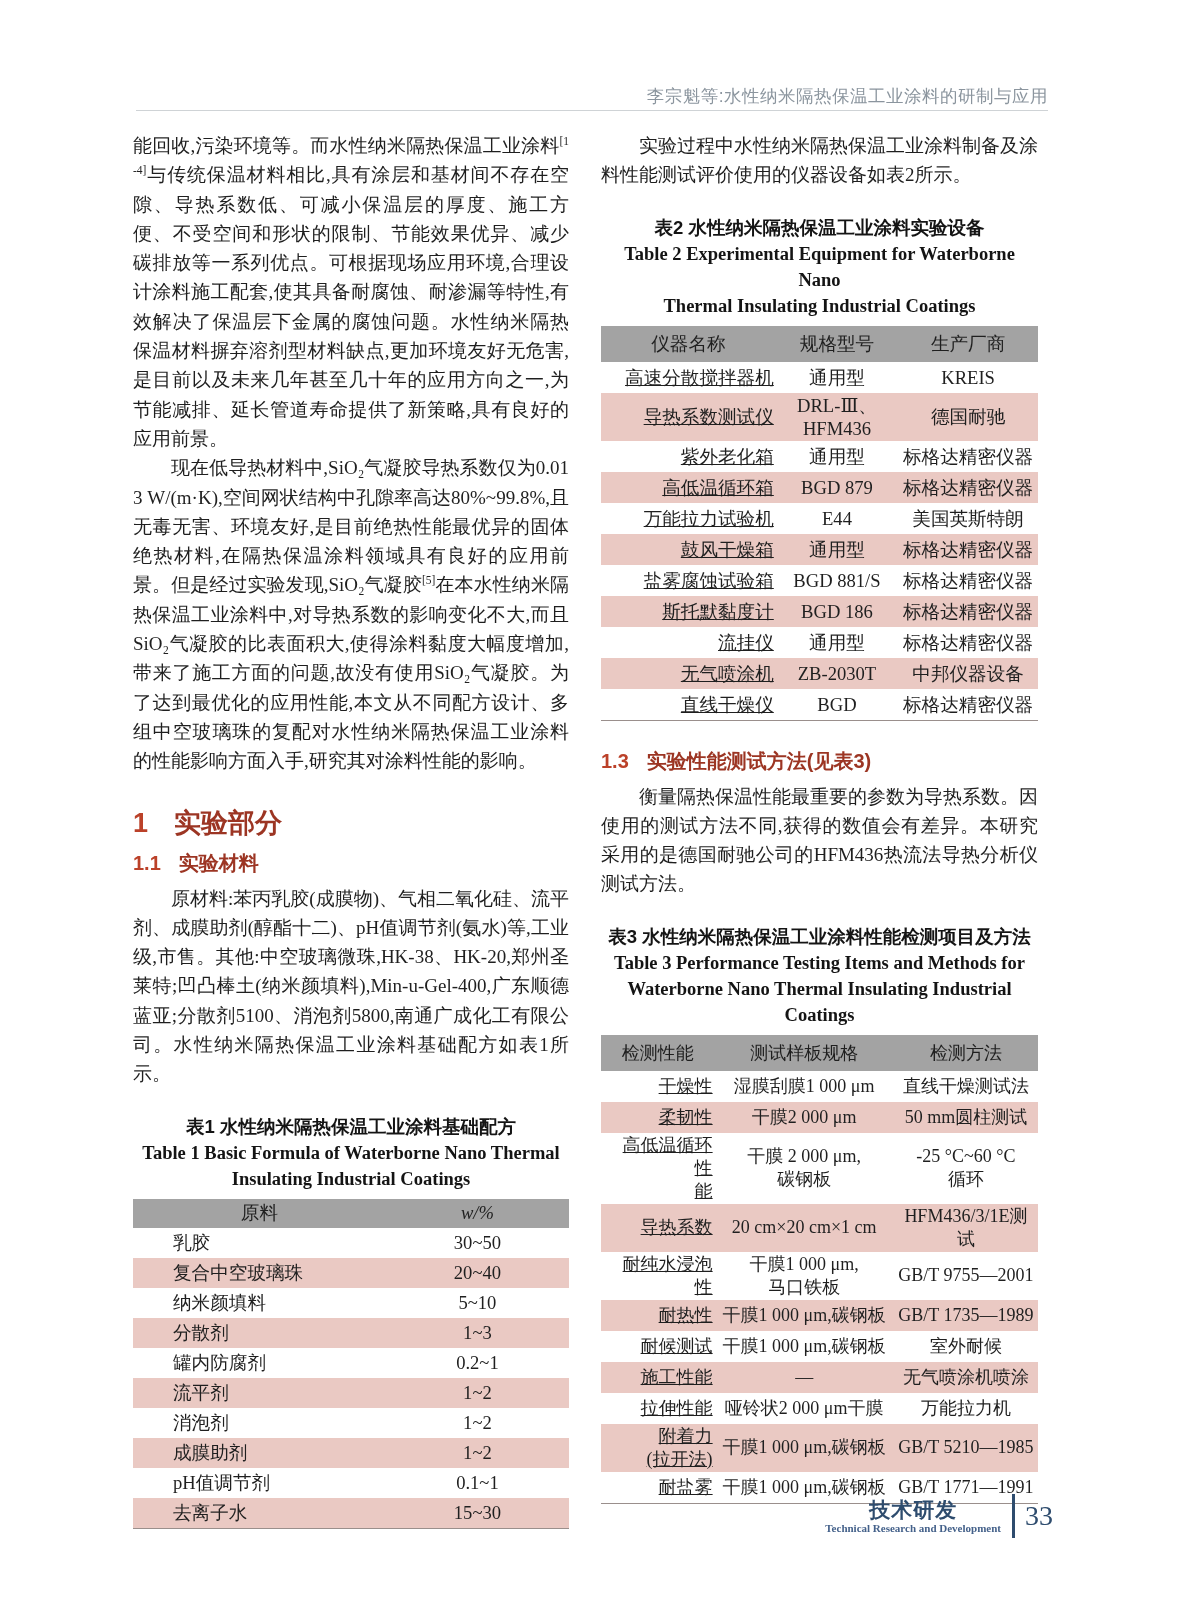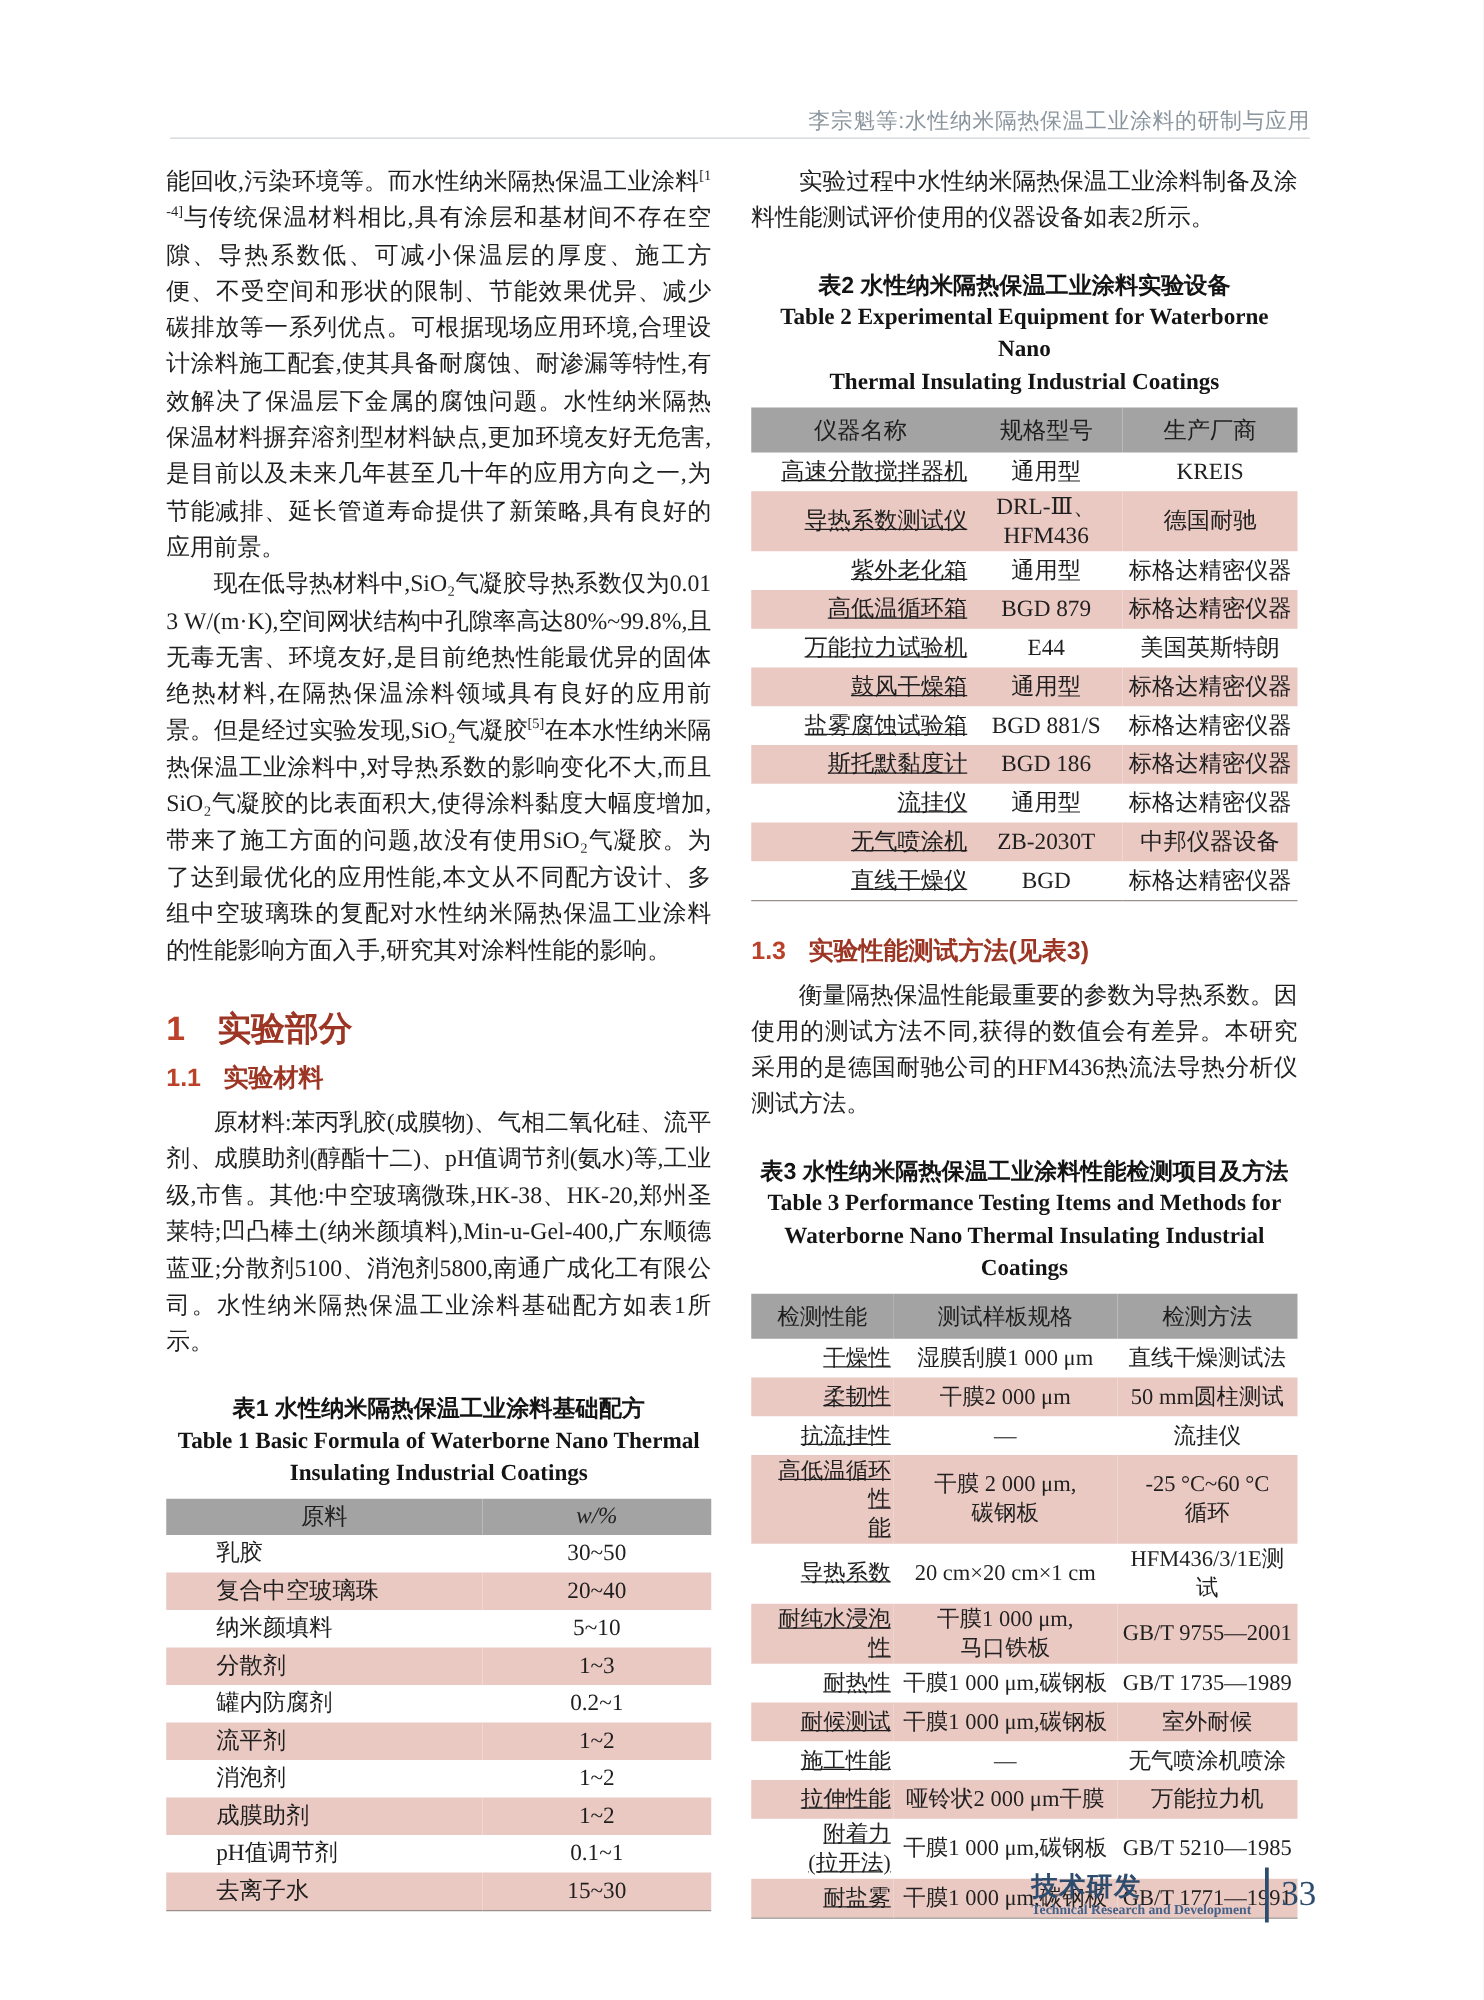--- a/index.html
+++ b/index.html
@@ -75,21 +75,21 @@
   table.t3 { font-size:18px; }
   table.t3 col.c1 { width:26%; } table.t3 col.c2 { width:41%; } table.t3 col.c3 { width:33%; }
 
   .sp1 { margin-top:27px; }
 
   
   .footer {
     position:absolute; top:1494px; right:134px;
     display:flex; align-items:center;
   }
-  .footer-text { text-align:left; }
+  .footer-text { text-align:center; }
   .footer-cn {
     font-family:"Liberation Sans","DejaVu Sans",sans-serif; font-weight:bold;
     font-size:21px; line-height:23px; color:#2e4c6e; letter-spacing:1px;
   }
   .footer-en {
     font-weight:bold; font-size:11px; line-height:14px; color:#44618a;
   }
   .footer-bar { width:3px; height:44px; background:#2e4c6e; margin:0 10px 0 11px; }
   .footer-page { font-size:28px; color:#2e4c6e; }
 </style>
@@ -279,25 +279,20 @@
             <td>干燥性</td>
             <td>湿膜刮膜1 000 μm</td>
             <td>直线干燥测试法</td>
           </tr>
           <tr>
             <td>柔韧性</td>
             <td>干膜2 000 μm</td>
             <td>50 mm圆柱测试</td>
           </tr>
           <tr>
-            <td>抗流挂性</td>
-            <td>—</td>
-            <td>流挂仪</td>
-          </tr>
-          <tr>
             <td>高低温循环性
 能</td>
             <td>干膜 2 000 μm,
 碳钢板</td>
             <td>-25 °C~60 °C
 循环</td>
           </tr>
           <tr>
             <td>导热系数</td>
             <td>20 cm×20 cm×1 cm</td>

